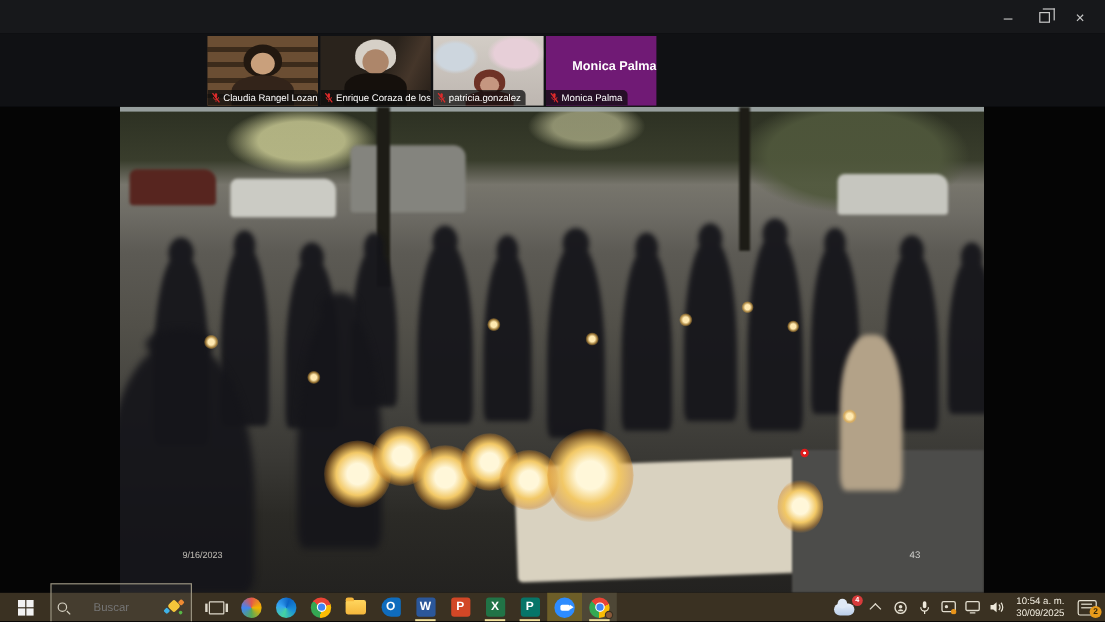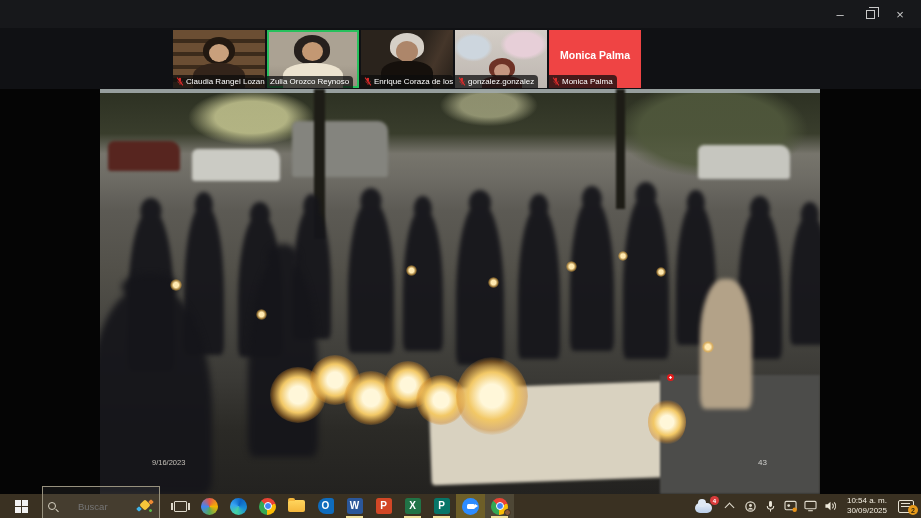--- a/index.html
+++ b/index.html
@@ -43,21 +43,21 @@
   .t3 .face{left:35px;top:11px;width:22px;height:21px;background:#ad866a;border-radius:50%;}
   .t3 .pbody{left:20px;top:31px;width:52px;height:29px;background:#15100c;border-radius:40% 40% 0 0;}
   
   .t4{background:radial-gradient(40px 26px at 75% 25%,#e7cfd8 0 45%,transparent 60%),
       radial-gradient(30px 22px at 20% 30%,#cdd6de 0 50%,transparent 65%),
       linear-gradient(180deg,#d3cdc6,#bdb6b0);}
   .t4 .hair{left:34px;top:28px;width:26px;height:20px;background:#6e3226;border-radius:50% 50% 40% 40%;}
   .t4 .face{left:39px;top:34px;width:16px;height:14px;background:#c59680;border-radius:50%;}
   .t4 .pbody{left:27px;top:46px;width:40px;height:14px;background:#70302d;border-radius:45% 45% 0 0;}
   
-  .t5{background:#ef4444;display:flex;align-items:center;justify-content:center;}
+  .t5{background:#701a75;display:flex;align-items:center;justify-content:flex-end;}
   .t5 .bigname{color:#fff;font-size:10.5px;font-weight:700;margin-top:-8px;}
   
   .t6{background:linear-gradient(180deg,#ddd8d2 70%,#cfcac3);}
   .t6 .hair{left:16px;top:1px;width:56px;height:52px;background:#2c2420;border-radius:50% 50% 44% 44%;}
   .t6 .face{left:28px;top:9px;width:32px;height:36px;background:#c19674;border-radius:48%;}
   .t6 .pbody{left:48px;top:40px;width:44px;height:20px;background:#2e4c78;border-radius:45% 0 0 0;}
 
   
   .stage{position:absolute;left:0;top:89px;width:921px;height:405px;background:#050505;}
   .photo{position:absolute;left:100px;top:0;width:720px;height:405px;overflow:hidden;
@@ -183,28 +183,20 @@
                 <rect x="4.5" y="1" width="3" height="6" rx="1.5" fill="#e02b2b"></rect>
                 <path d="M2.5 6a3.5 3.5 0 0 0 7 0" stroke="#e02b2b" fill="none"></path>
                 <line x1="6" y1="9.5" x2="6" y2="12.5" stroke="#e02b2b"></line>
                 <line x1="1.5" y1="1" x2="10.5" y2="13" stroke="#e02b2b" stroke-width="1.6"></line>
               </svg>
           </span>
           <span>Claudia Rangel Lozano</span>
         </div>
       </div>
 
-      <div class="tile t2 active">
-        <div class="hair"></div>
-        <div class="face"></div>
-        <div class="pbody"></div>
-        <div class="namepill">
-          <span>Zulia Orozco Reynoso</span>
-        </div>
-      </div>
 
       <div class="tile t3">
         <div class="hair"></div>
         <div class="face"></div>
         <div class="pbody"></div>
         <div class="namepill">
           <span class="micmute">
             <svg width="8" height="9" viewBox="0 0 12 14">
                 <rect x="4.5" y="1" width="3" height="6" rx="1.5" fill="#e02b2b"></rect>
                 <path d="M2.5 6a3.5 3.5 0 0 0 7 0" stroke="#e02b2b" fill="none"></path>
@@ -222,21 +214,21 @@
         <div class="pbody"></div>
         <div class="namepill">
           <span class="micmute">
             <svg width="8" height="9" viewBox="0 0 12 14">
                 <rect x="4.5" y="1" width="3" height="6" rx="1.5" fill="#e02b2b"></rect>
                 <path d="M2.5 6a3.5 3.5 0 0 0 7 0" stroke="#e02b2b" fill="none"></path>
                 <line x1="6" y1="9.5" x2="6" y2="12.5" stroke="#e02b2b"></line>
                 <line x1="1.5" y1="1" x2="10.5" y2="13" stroke="#e02b2b" stroke-width="1.6"></line>
               </svg>
           </span>
-          <span>gonzalez.gonzalez</span>
+          <span>patricia.gonzalez</span>
         </div>
       </div>
 
       <div class="tile t5">
         <div class="bigname">Monica Palma</div>
         <div class="namepill">
           <span class="micmute">
             <svg width="8" height="9" viewBox="0 0 12 14">
                 <rect x="4.5" y="1" width="3" height="6" rx="1.5" fill="#e02b2b"></rect>
                 <path d="M2.5 6a3.5 3.5 0 0 0 7 0" stroke="#e02b2b" fill="none"></path>

